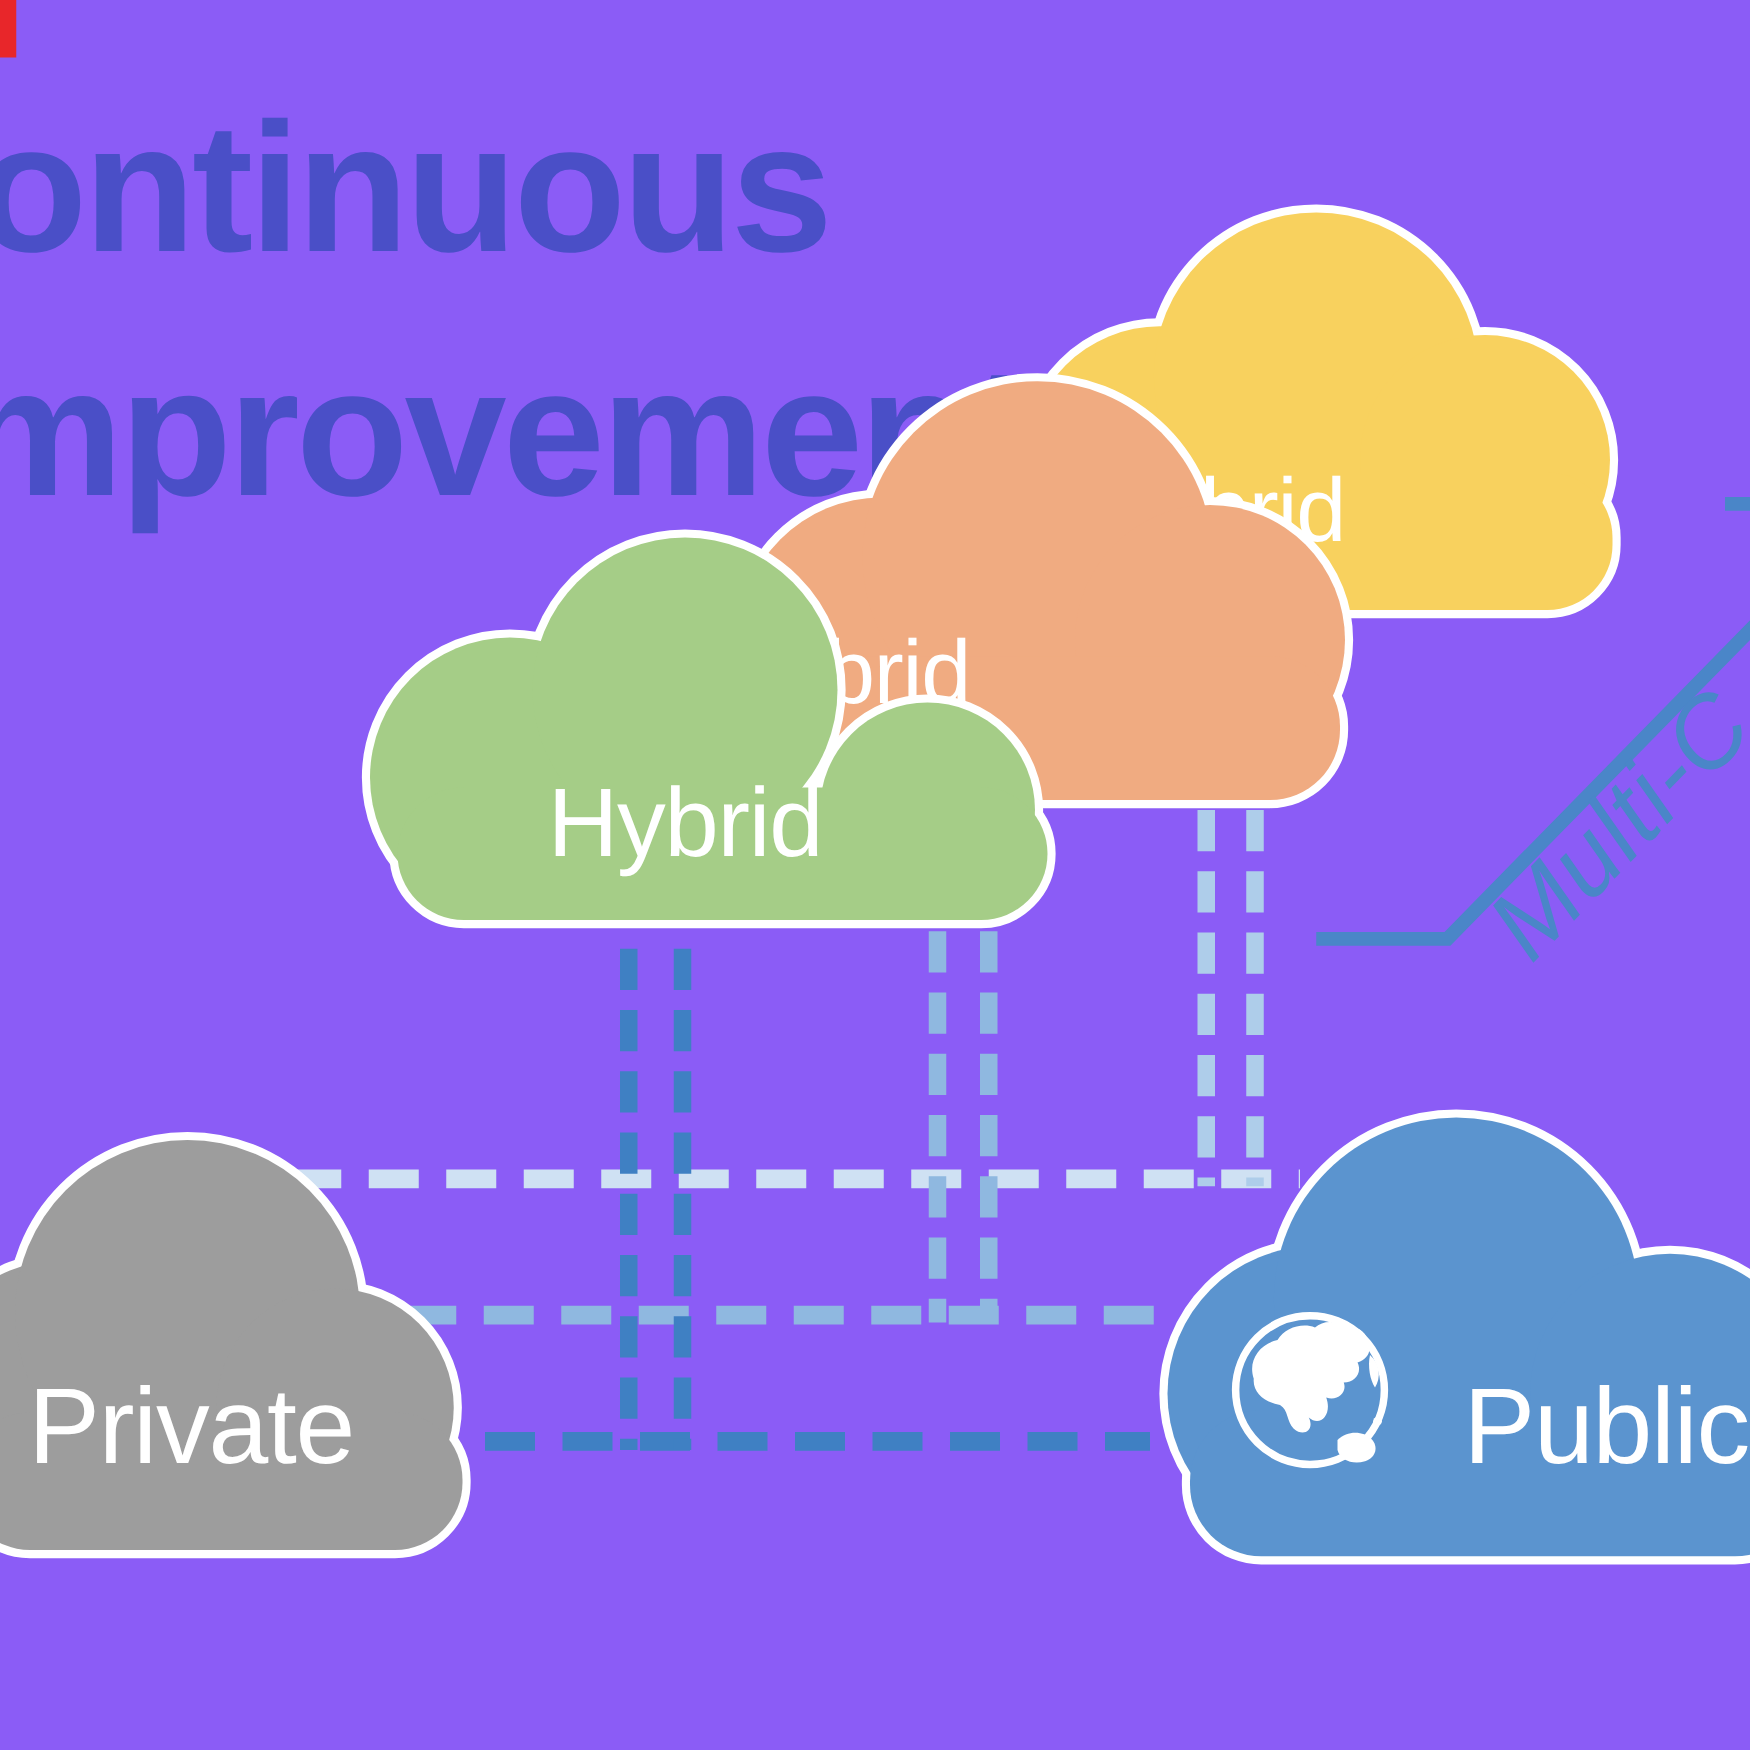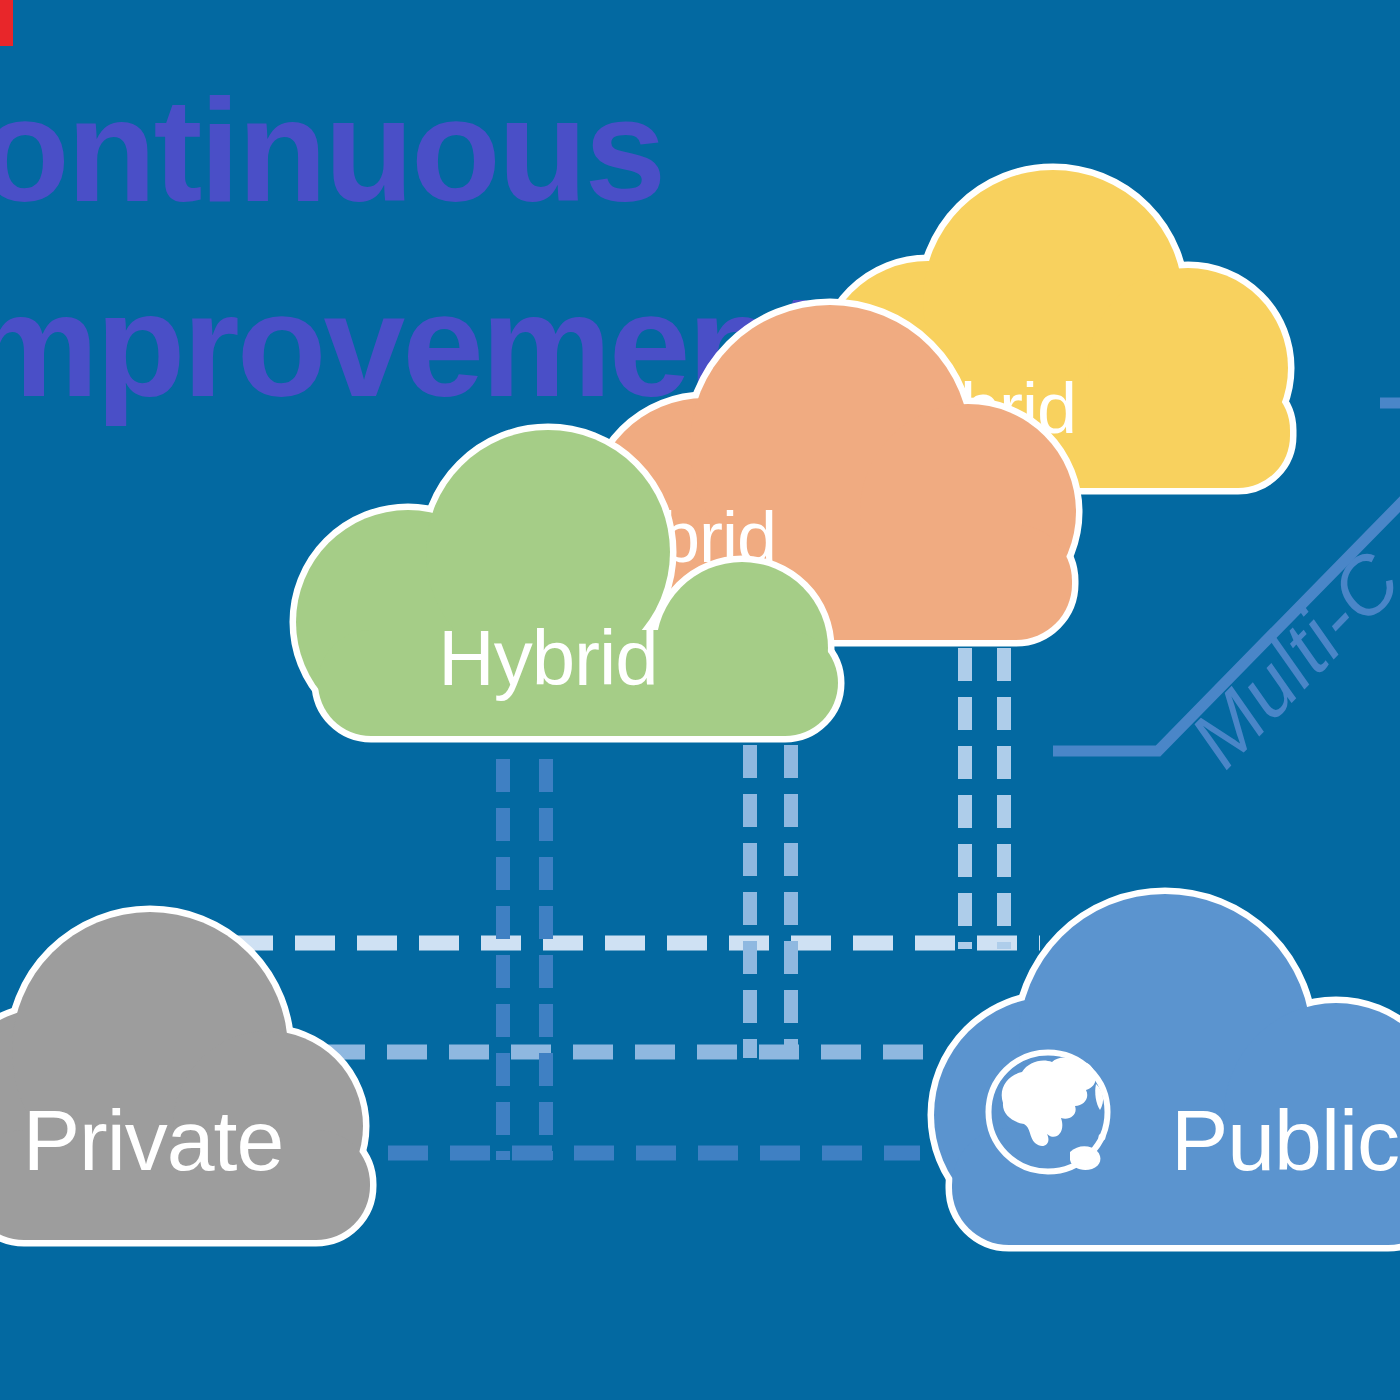--- a/index.html
+++ b/index.html
@@ -1,21 +1,21 @@
 <!DOCTYPE html>
 <html><head>
 <meta charset="utf-8">
 <style>
   html, body { margin: 0; padding: 0; background: #ffffff; }
   .stage {
     position: relative;
     width: 1400px;
     height: 1400px;
     overflow: hidden;
-    background: #0369a1;
+    background: #8b5cf6;
     font-family: "Liberation Sans", sans-serif;
   }
   svg { display: block; }
   text { font-family: "Liberation Sans", sans-serif; }
   .title-text { font-weight: bold; font-size: 147px; letter-spacing: -3px; }
   .cloud-label { fill: #ffffff; letter-spacing: -1px; }
   .multi-label { font-size: 80px; font-style: italic; letter-spacing: 1px; }
 </style>
 </head>
 <body>

